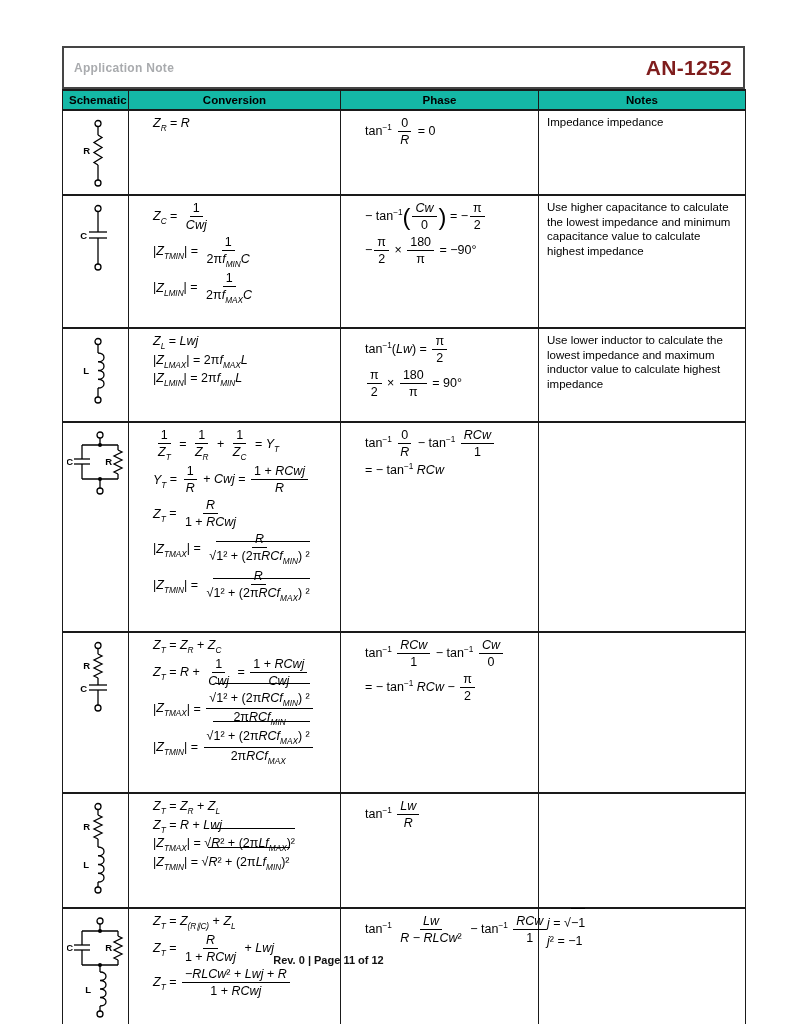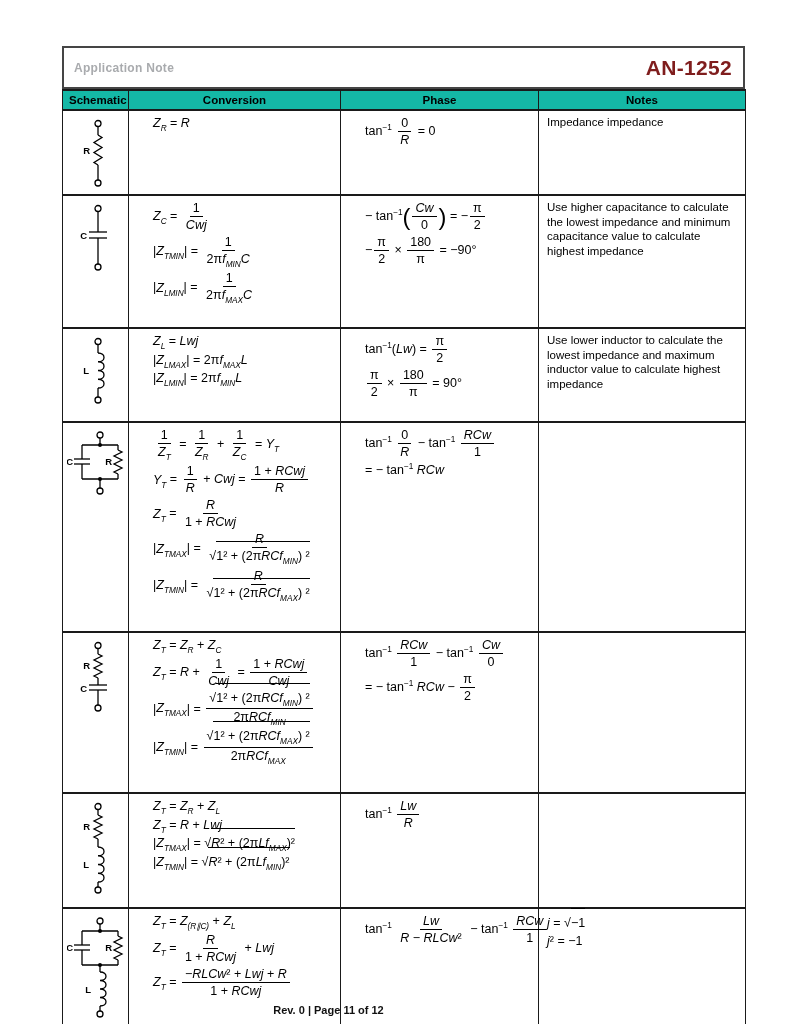--- a/index.html
+++ b/index.html
@@ -65,21 +65,21 @@
 
   
   .schem { display:block; margin:2px auto 0 auto; }
   .schem * { vector-effect:non-scaling-stroke; }
   .schem path, .schem line, .schem polyline { fill:none; stroke:#000; stroke-width:1.3; }
   .schem circle.term { fill:#fff; stroke:#000; stroke-width:1.3; }
   .schem circle.dot { fill:#000; stroke:none; }
   .schem text { font-family:"Liberation Sans",sans-serif; font-size:9.5px; font-weight:bold; fill:#000; }
 
   .footer {
-    position:absolute; top:1004px; left:0; width:657px;
+    position:absolute; top:954px; left:0; width:657px;
     text-align:center; font-size:11px; font-weight:bold; color:#111;
   }
 </style>
 </head>
 <body>
 
 <div class="content">
 
   <div class="header-bar">
     <span class="doc-type">Application Note</span>

